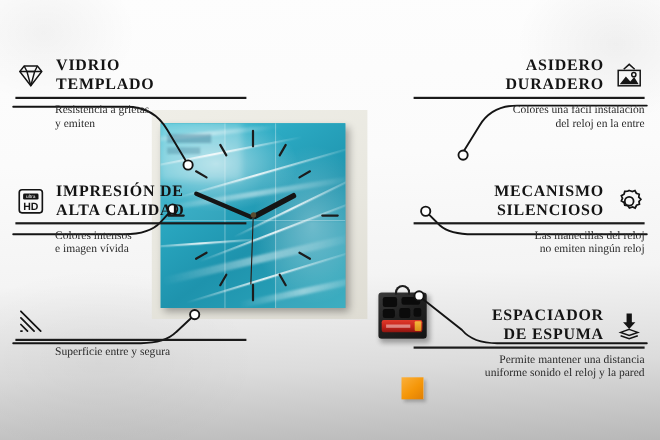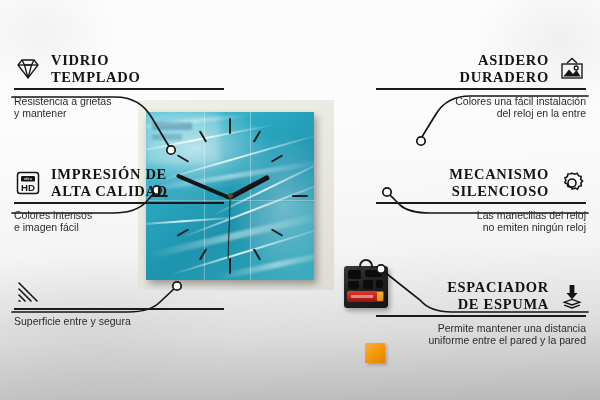--- a/index.html
+++ b/index.html
@@ -82,22 +82,22 @@
   .feat.R { text-align:right; }
   .feat .head { display:flex; align-items:center; gap:9px; }
   .feat.R .head { justify-content:flex-end; }
   .feat .title {
     font-family:"Liberation Serif", serif;
     font-weight:bold; font-size:14.5px; line-height:16.5px;
     letter-spacing:0.7px; color:#141414; text-transform:uppercase;
   }
   .feat .rule { height:1.6px; background:#1b1b1b; margin:3px 0 5px 0; }
   .feat .desc {
-    font-family:Liberation Sans, sans-serif;
-    font-size:10.5px; line-height:12.6px; color:#2b2b2b;
+    font-family:Liberation Serif, serif;
+    font-size:10.5px; line-height:12.6px; color:#2b2b2b;margin-left:36px;
   }
   .ico { width:28px; height:26px; flex:0 0 28px; }
   .ico svg { display:block; width:28px; height:26px; }
 
   
   #links { position:absolute; inset:0; }
 </style>
 </head>
 <body>
 
@@ -196,21 +196,21 @@
           </svg>
       </span>
       <span class="title">
         <span>VIDRIO</span><br>
         <span>TEMPLADO</span>
       </span>
     </div>
     <div class="rule"></div>
     <div class="desc">
       <span>Resistencia a grietas</span><br>
-      <span>y mantener</span>
+      <span>y emiten</span>
     </div>
   </div>
 
   <div class="feat L" style="left:14px; top:166px;">
     <div class="head">
       <span class="ico">
         <svg viewBox="0 0 28 26">
           <rect x="3.5" y="2.5" width="21" height="21" rx="2.5" fill="none" stroke="#141414" stroke-width="1.5"></rect>
           <rect x="7" y="6" width="14" height="5.4" rx="1.2" fill="#141414"></rect>
           <text x="14" y="10.4" font-family="Liberation Sans, sans-serif" font-size="4.4" fill="#fff" text-anchor="middle">ultra</text>
@@ -218,21 +218,21 @@
         </svg>
       </span>
       <span class="title">
         <span>IMPRESIÓN DE</span><br>
         <span>ALTA CALIDAD</span>
       </span>
     </div>
     <div class="rule"></div>
     <div class="desc">
       <span>Colores intensos</span><br>
-      <span>e imagen fácil</span>
+      <span>e imagen vívida</span>
     </div>
   </div>
 
   <div class="feat L" style="left:14px; top:279px;">
     <div class="head">
       <span class="ico">
         <svg viewBox="0 0 28 26">
             <g stroke="#141414" stroke-width="1.6" stroke-linecap="round">
           <line x1="5" y1="4" x2="23" y2="22"></line>
               <line x1="5" y1="10" x2="17" y2="22"></line>
@@ -309,17 +309,17 @@
           <g fill="none" stroke="#141414" stroke-width="1.35">
             <path d="M14 16.4 L21.8 19.2 L14 22 L6.2 19.2 Z"></path>
             <path d="M6.2 22.2 L14 25 L21.8 22.2"></path>
           </g>
         </svg>
       </span>
     </div>
     <div class="rule"></div>
     <div class="desc">
       <span>Permite mantener una distancia</span><br>
-      <span>uniforme entre el pared y la pared</span>
+      <span>uniforme sonido el reloj y la pared</span>
     </div>
   </div>
 
 </div>
 
 </body></html>

